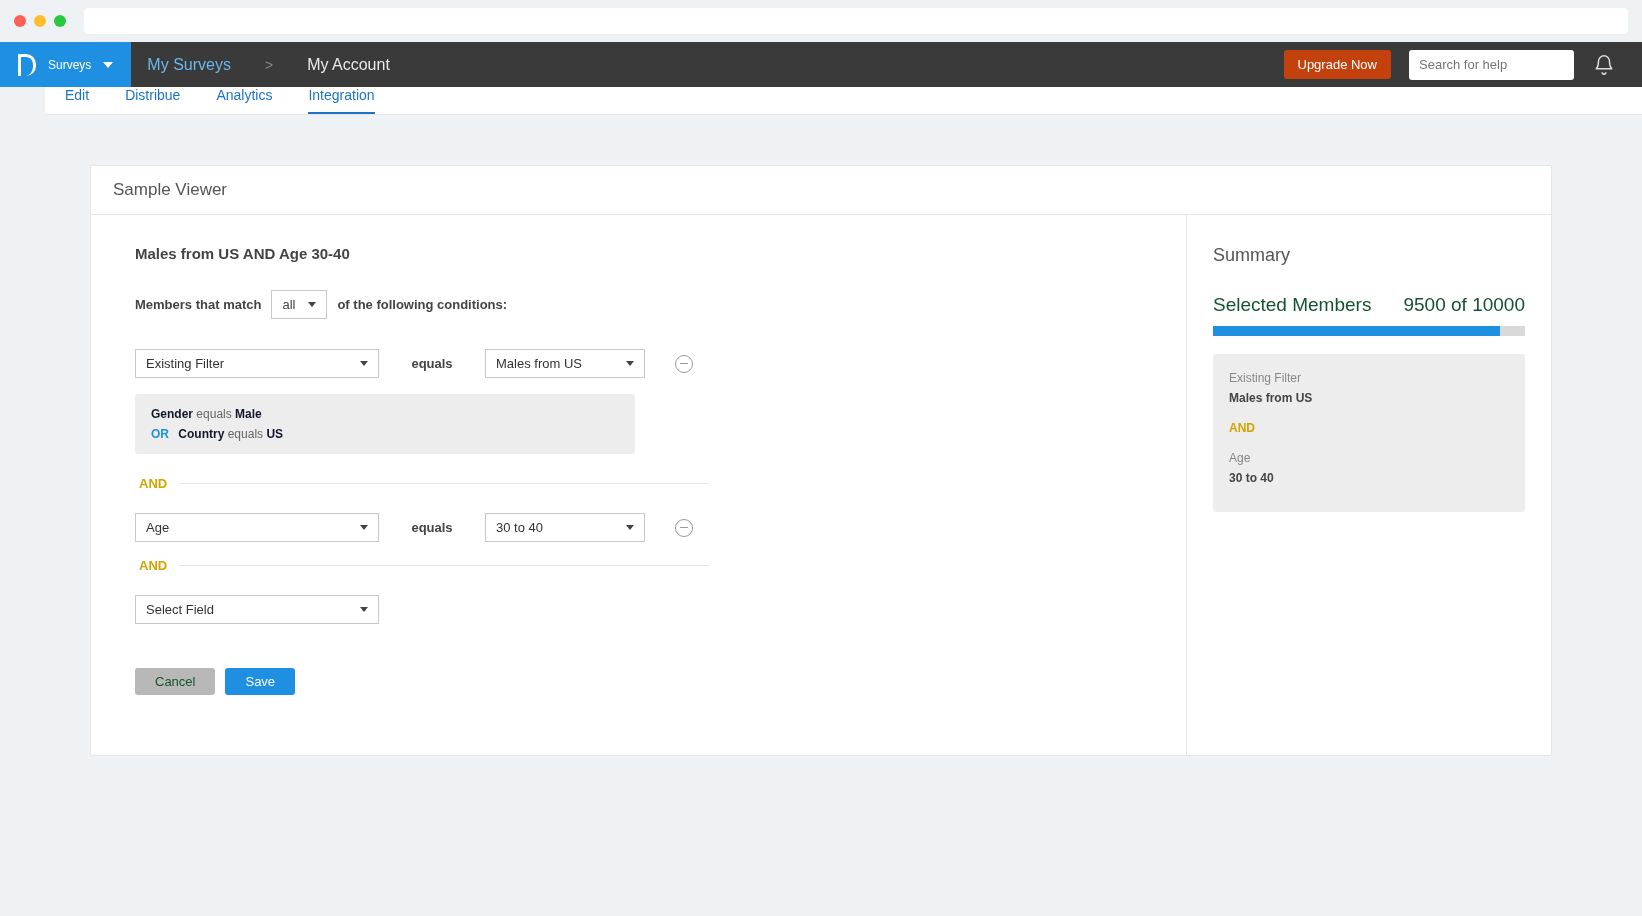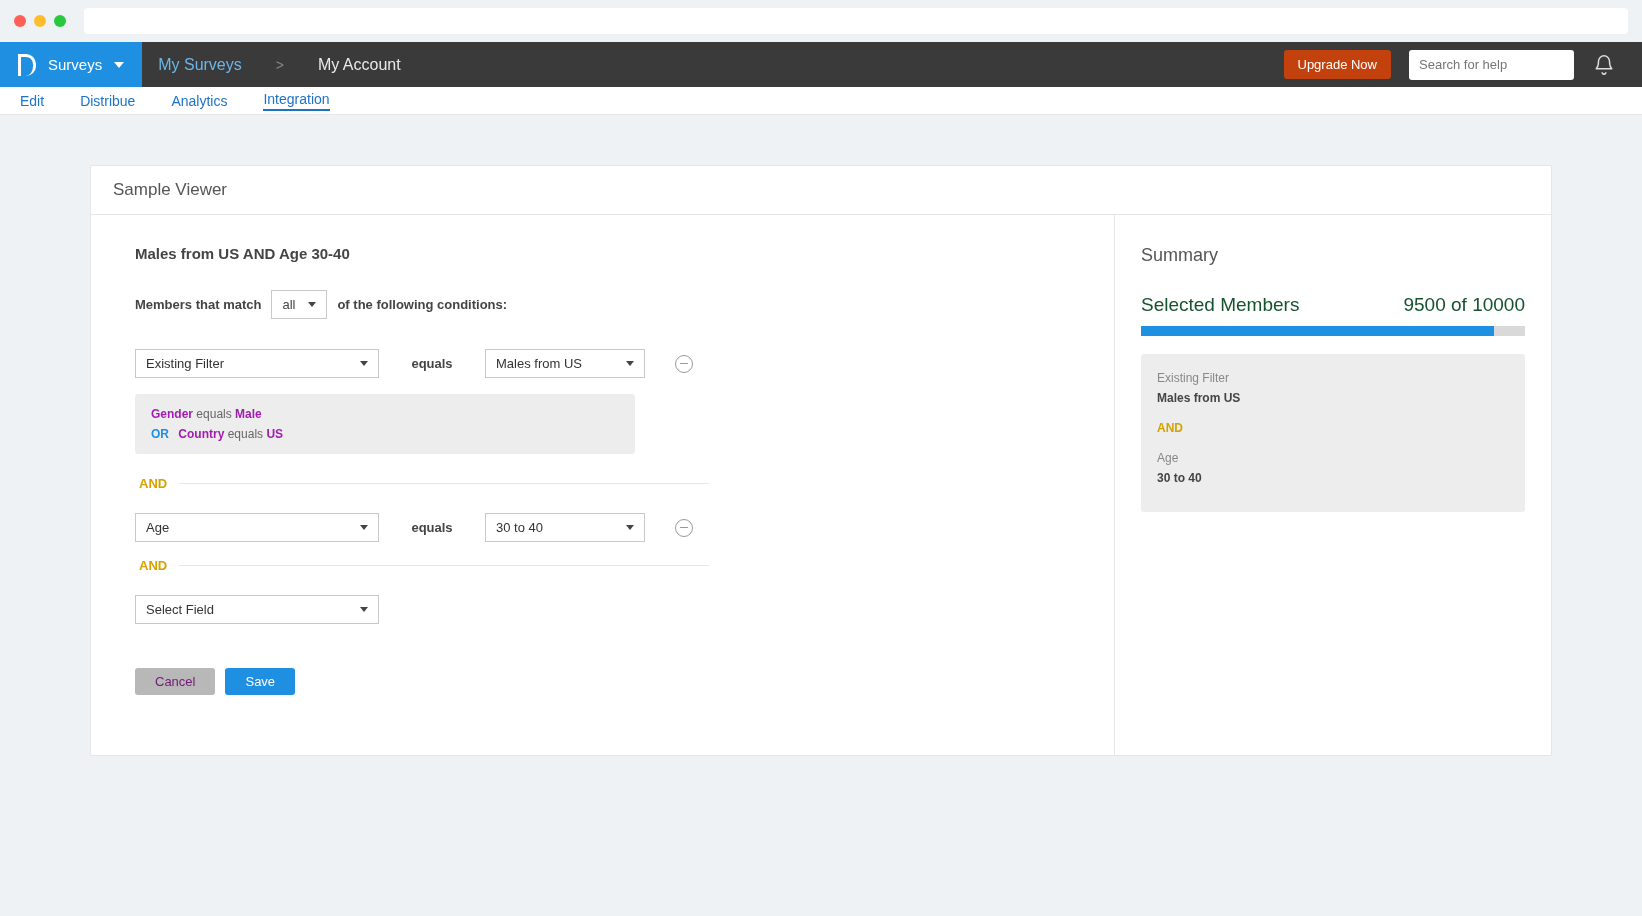--- a/index.html
+++ b/index.html
@@ -31,80 +31,80 @@
     display:flex;
     align-items:stretch;
   }
   .nav-brand {
     background:#1e8fe1;
     color:#fff;
     display:flex;
     align-items:center;
     padding:0 18px;
     gap:12px;
-    font-size:15px;
+    font-size:12px;
   }
   .logo-p {
     width:18px;height:22px;border:3px solid #fff;border-bottom:none;border-radius:0 10px 10px 0;position:relative;
   }
   .chev-down {
     width:0;height:0;border-left:5px solid transparent;border-right:5px solid transparent;border-top:6px solid #fff;
   }
   .breadcrumbs { display:flex;align-items:center;gap:34px;padding-left:16px;color:#ddd;font-size:16px; }
   .breadcrumbs .bc-link { color:#6cb6ea; }
   .breadcrumbs .bc-sep { color:#888; font-size:14px;}
   .breadcrumbs .bc-current { color:#e9e9e9; }
   .nav-right { margin-left:auto; display:flex; align-items:center; gap:18px; padding-right:26px;}
   .upgrade-btn { background:#c2410c;color:#fff;padding:7px 14px;border-radius:3px;font-size:13px;border:none;cursor:pointer;}
   .help-search { width:165px;height:30px;background:#fff;border-radius:3px;border:none;padding:0 10px;font-size:13px;color:#555;}
   .bell { width:24px;height:24px;color:#ddd; display:flex;align-items:center;justify-content:center;}
   .bell svg{stroke:#ddd;fill:none;stroke-width:1.6;}
 
   
   .subnav {
-    background:#fff;height:28px;border-bottom:1px solid #e6e6e6;display:flex;gap:36px;padding-left:20px;align-items:center;font-size:14px;
+    background:#fff;height:28px;border-bottom:1px solid #e6e6e6;display:flex;gap:36px;padding-left:20px;font-size:14px;margin-left:45px;
   }
   .subnav a { color:#1e73c8; text-decoration:none; cursor:pointer;}
   .subnav a.active { border-bottom:2px solid #1e73c8; padding-bottom:2px;}
 
   
   .workspace { padding: 50px 90px; }
   .card {
     background:#fff;border:1px solid #e6e6e6; border-radius:2px; width:100%;
   }
   .card-header {
     padding:14px 22px;border-bottom:1px solid #e6e6e6;font-size:17px;color:#555;
   }
   .card-body { display:flex; min-height: 540px;}
   .left-pane { flex:1; padding:30px 44px; }
-  .right-pane { width:437px; border-left:1px solid #e6e6e6; padding:30px 26px;}
+  .right-pane { width:365px; border-left:1px solid #e6e6e6; padding:30px 26px;}
 
   .filter-title { font-size:15px; font-weight:700; color:#444; margin-bottom:28px;}
   .match-row { display:flex;align-items:center;gap:10px; font-size:13px; font-weight:700; color:#444; margin-bottom:30px;}
   .select-box {
     background:#fff;border:1px solid #c9c9c9;padding:6px 10px;display:flex;align-items:center;justify-content:space-between;min-width:56px;font-weight:400;cursor:pointer;font-size:13px;
   }
   .select-box .caret{width:0;height:0;border-left:4px solid transparent;border-right:4px solid transparent;border-top:5px solid #444;margin-left:10px;}
   .condition-row { display:flex;align-items:center;gap:30px; margin-bottom:16px;}
   .field-select { width:244px;}
   .op-label { font-size:13px; font-weight:700; color:#444; width:46px;text-align:center;}
   .value-select { width:160px;}
   .remove-btn { width:18px;height:18px;border:1.5px solid #9a9a9a;border-radius:50%;display:flex;align-items:center;justify-content:center;cursor:pointer;}
   .remove-btn .minus{width:8px;height:1.5px;background:#9a9a9a;}
   .detail-box {
     background:#ededed;border-radius:3px;padding:10px 16px;font-size:12px;color:#666;width:500px;line-height:20px;margin-bottom:22px;
   }
-  .detail-box .bold{font-weight:700;color:#a21caf;}
+  .detail-box .bold{font-weight:700;color:#0f172a;}
   .detail-box .or{color:#1e8fe1;font-weight:700;margin-right:6px;}
   .and-divider { display:flex;align-items:center;gap:12px;margin:10px 0 22px 4px;}
   .and-divider span { color:#d6a200;font-weight:700;font-size:13px;}
   .and-divider .line { flex:1;height:1px;background:#e6e6e6;max-width:530px;}
   .actions { margin-top:44px;display:flex;gap:10px;}
   .btn { border:none;padding:6px 20px;border-radius:3px;font-size:13px;cursor:pointer;}
-  .btn-cancel{background:#b8b8b8;color:#701a75;}
+  .btn-cancel{background:#b8b8b8;color:#14532d;}
   .btn-save{background:#1e8fe1;color:#fff;}
 
   .summary-title{font-size:18px;color:#555;margin-bottom:28px;}
   .members-row{display:flex;justify-content:space-between;font-size:19px;color:#14532d;margin-bottom:10px;}
   .progress{height:10px;background:#d9d9d9;border-radius:0;overflow:hidden;margin-bottom:18px;}
   .progress-fill{height:100%;background:#1e8fe1;width:92%;}
   .summary-box{background:#ededed;border-radius:3px;padding:14px 16px;font-size:12px;color:#666;line-height:20px;}
   .summary-box .lbl{color:#888;}
   .summary-box .val{font-weight:700;color:#444;display:block;margin-bottom:10px;}
   .summary-box .and{color:#d6a200;font-weight:700;display:block;margin-bottom:10px;}

